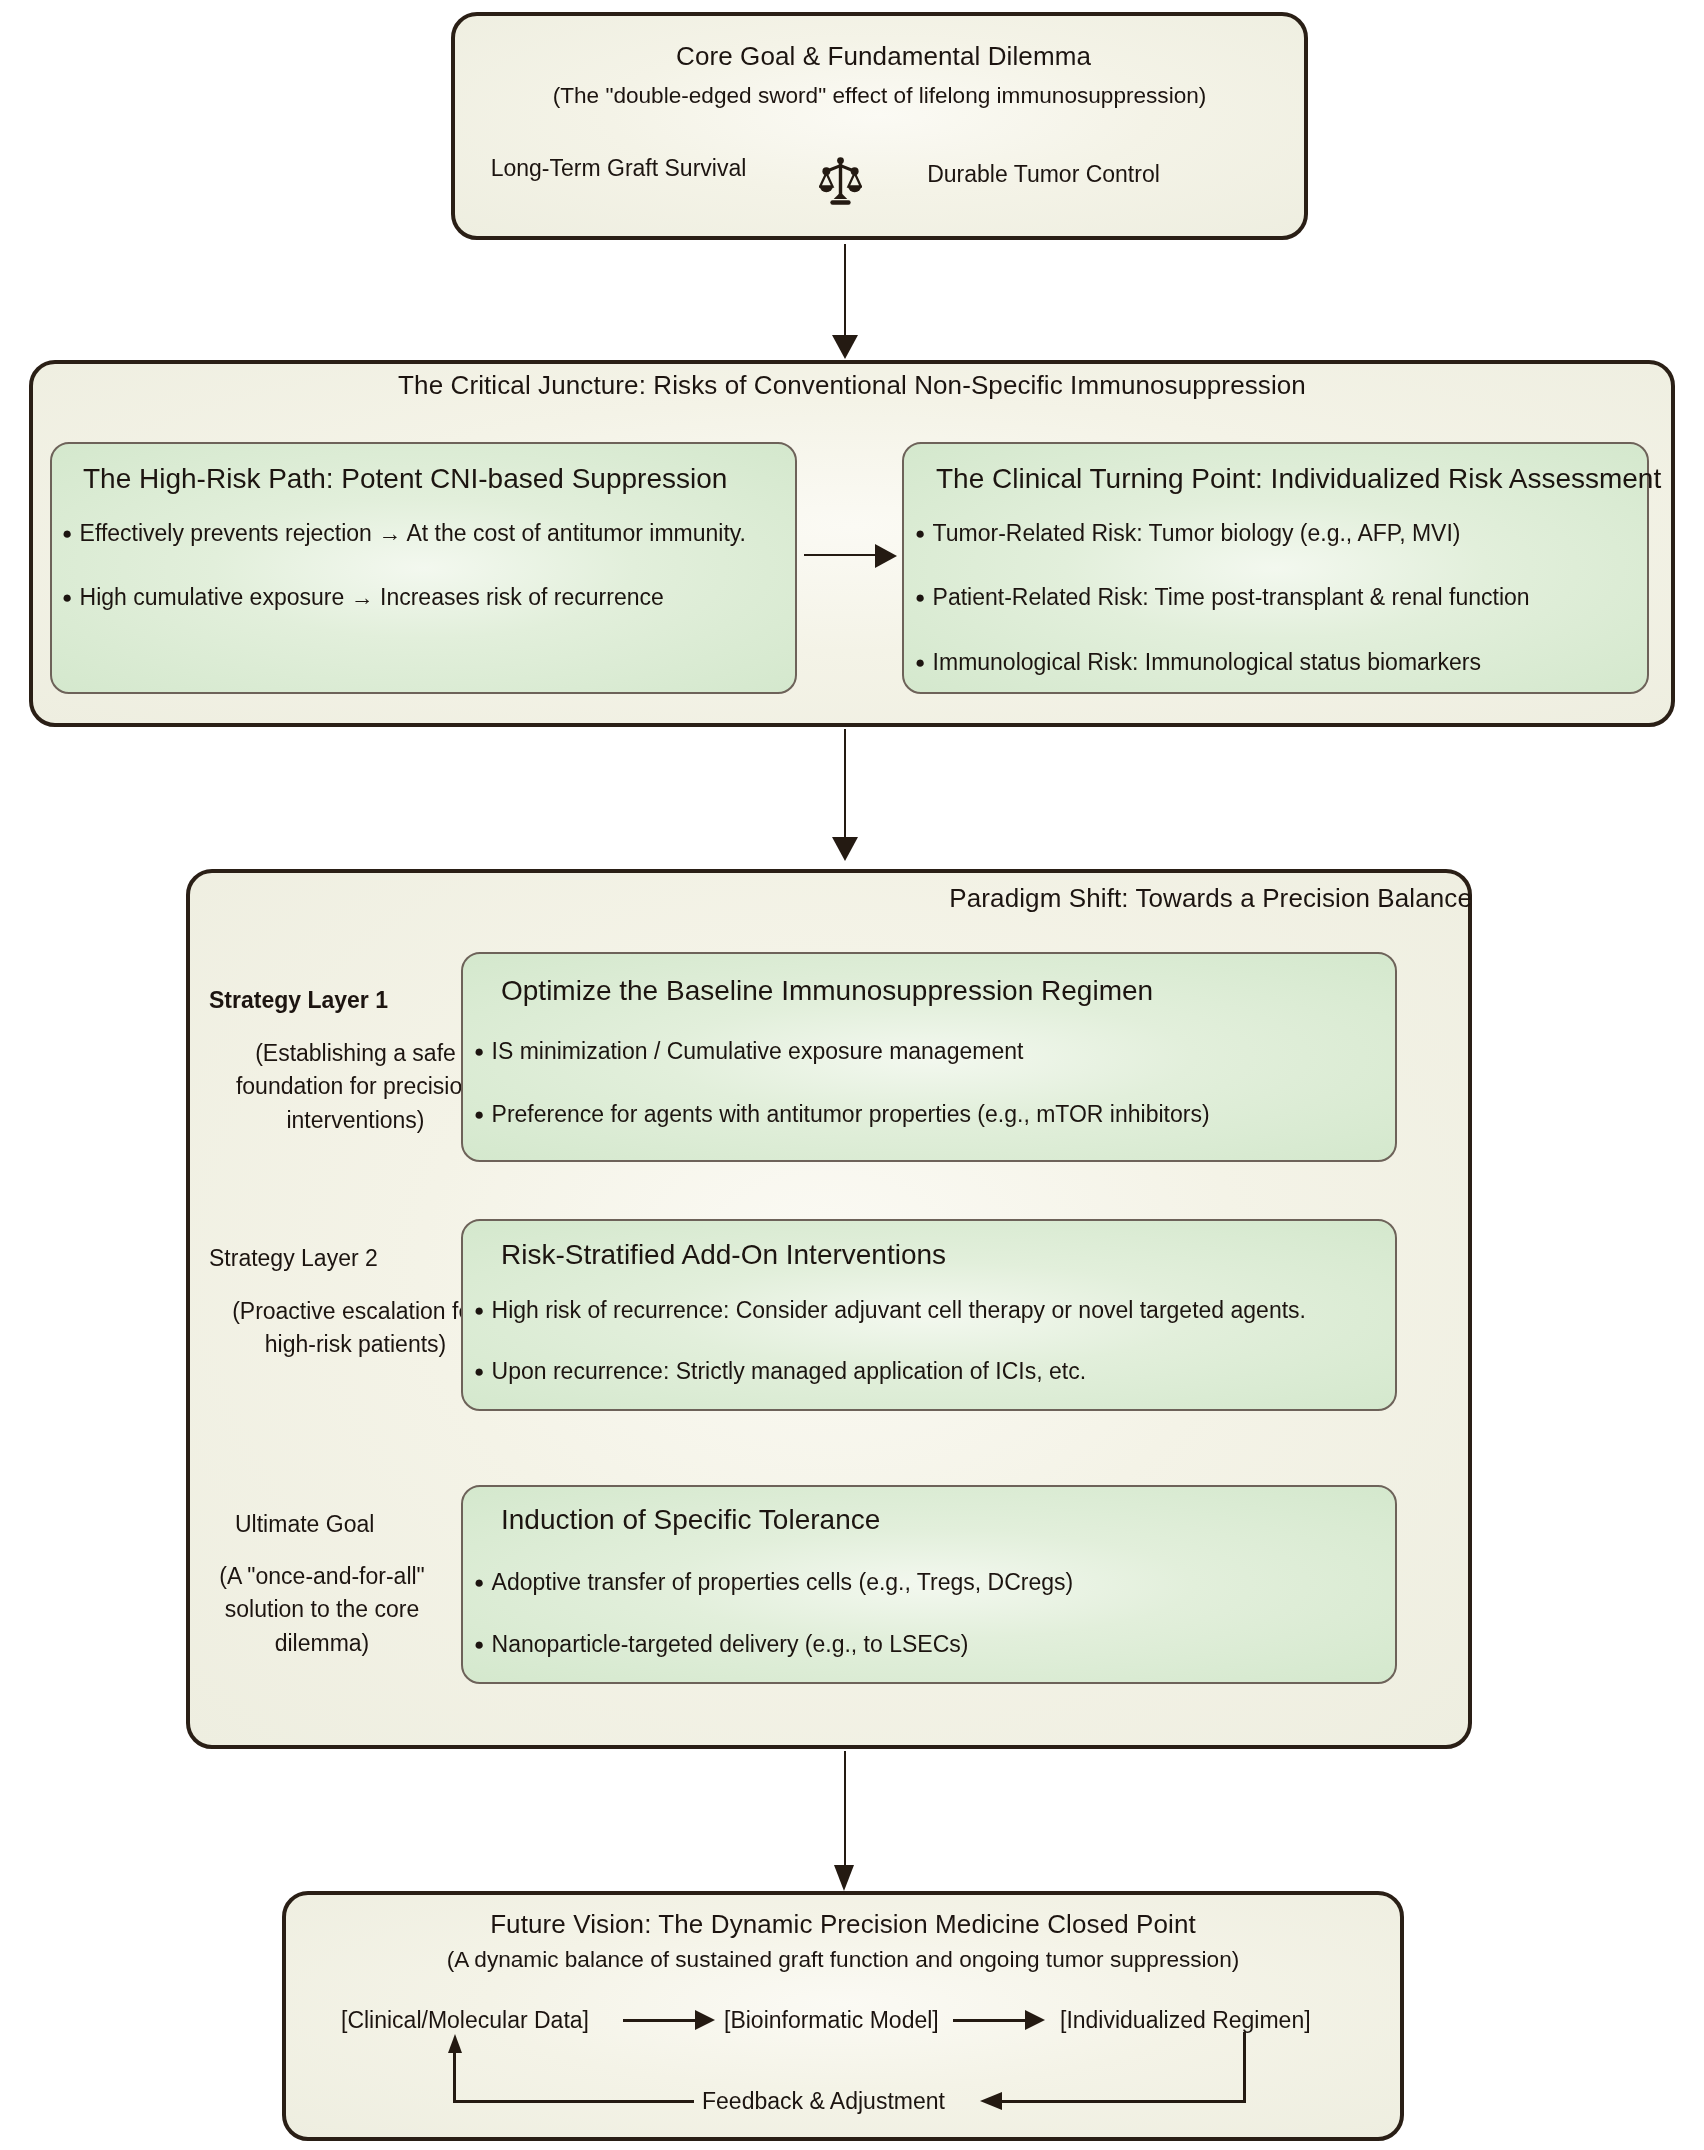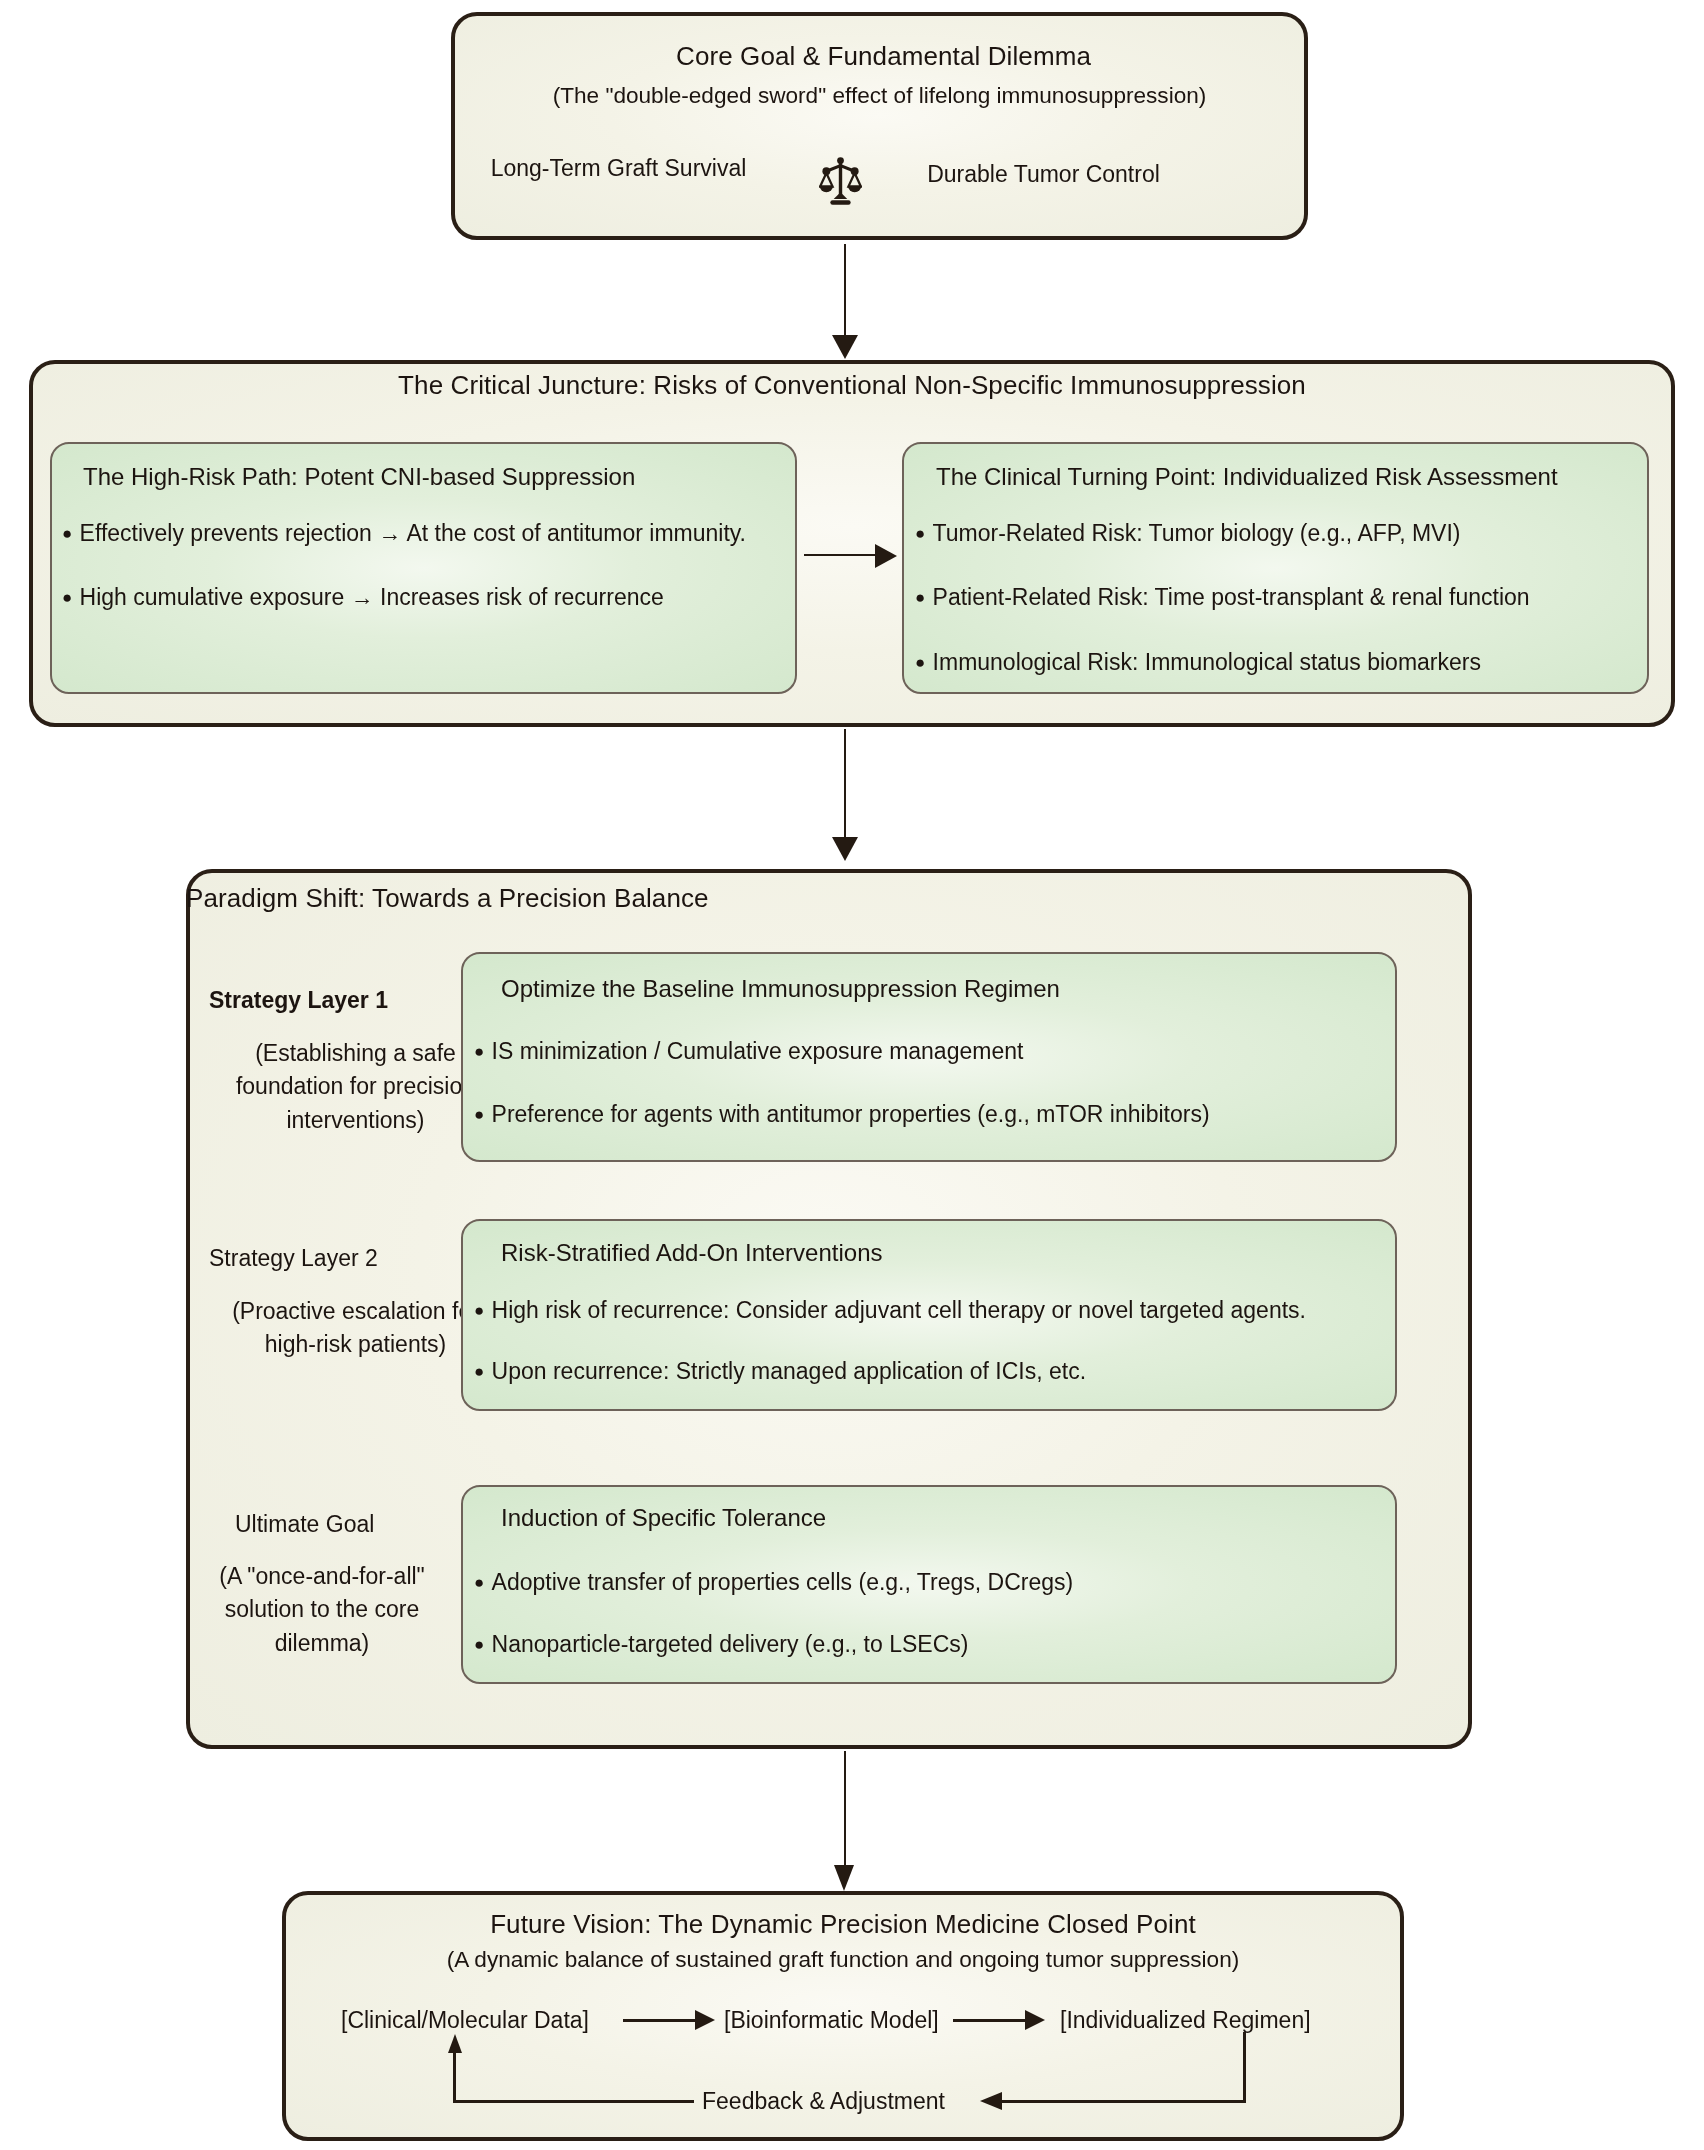--- a/index.html
+++ b/index.html
@@ -45,21 +45,21 @@
     font-size: 22.6px;
     white-space: nowrap;
   }
   .inline-lbl {
     position: absolute;
     font-size: 23px;
     white-space: nowrap;
   }
   .box-head {
     position: absolute;
-    font-size: 24px;
+    font-size: 28px;
     white-space: nowrap;
   }
   .bullet-row {
     position: absolute;
     font-size: 23px;
     white-space: nowrap;
     display: flex;
     align-items: baseline;
   }
   .bullet-row .dot {
@@ -196,21 +196,21 @@
 <div class="bullet-row" style="left:915px; top:649px;">
   <span class="dot">●</span>
   <span>Immunological Risk: Immunological status biomarkers</span>
 </div>
 
 <div class="v-line" style="left:844px; top:729px; height:112px;"></div>
 <div class="arrow-down" style="left:832px; top:837px;"></div>
 
 <div class="outer-box" style="left:186px; top:869px; width:1286px; height:880px;">
 </div>
-<div class="ttl" style="left:186px; top:883px; width:1286px; text-align:left;">Paradigm Shift: Towards a Precision Balance</div>
+<div class="ttl" style="left:186px; top:883px; width:1286px; text-align:right;">Paradigm Shift: Towards a Precision Balance</div>
 
 <div class="side-lbl" style="left:209px; top:983px;font-weight:bold;">Strategy Layer 1</div>
 <div class="side-note" style="left:209px; top:1037px;">(Establishing a safe foundation for precision interventions)</div>
 <div class="green-box" style="left:461px; top:952px; width:936px; height:210px;"></div>
 <div class="box-head" style="left:501px; top:975px;">Optimize the Baseline Immunosuppression Regimen</div>
 <div class="bullet-row" style="left:474px; top:1038px;">
   <span class="dot">●</span>
   <span>IS minimization / Cumulative exposure  management</span>
 </div>
 <div class="bullet-row" style="left:474px; top:1101px;">

